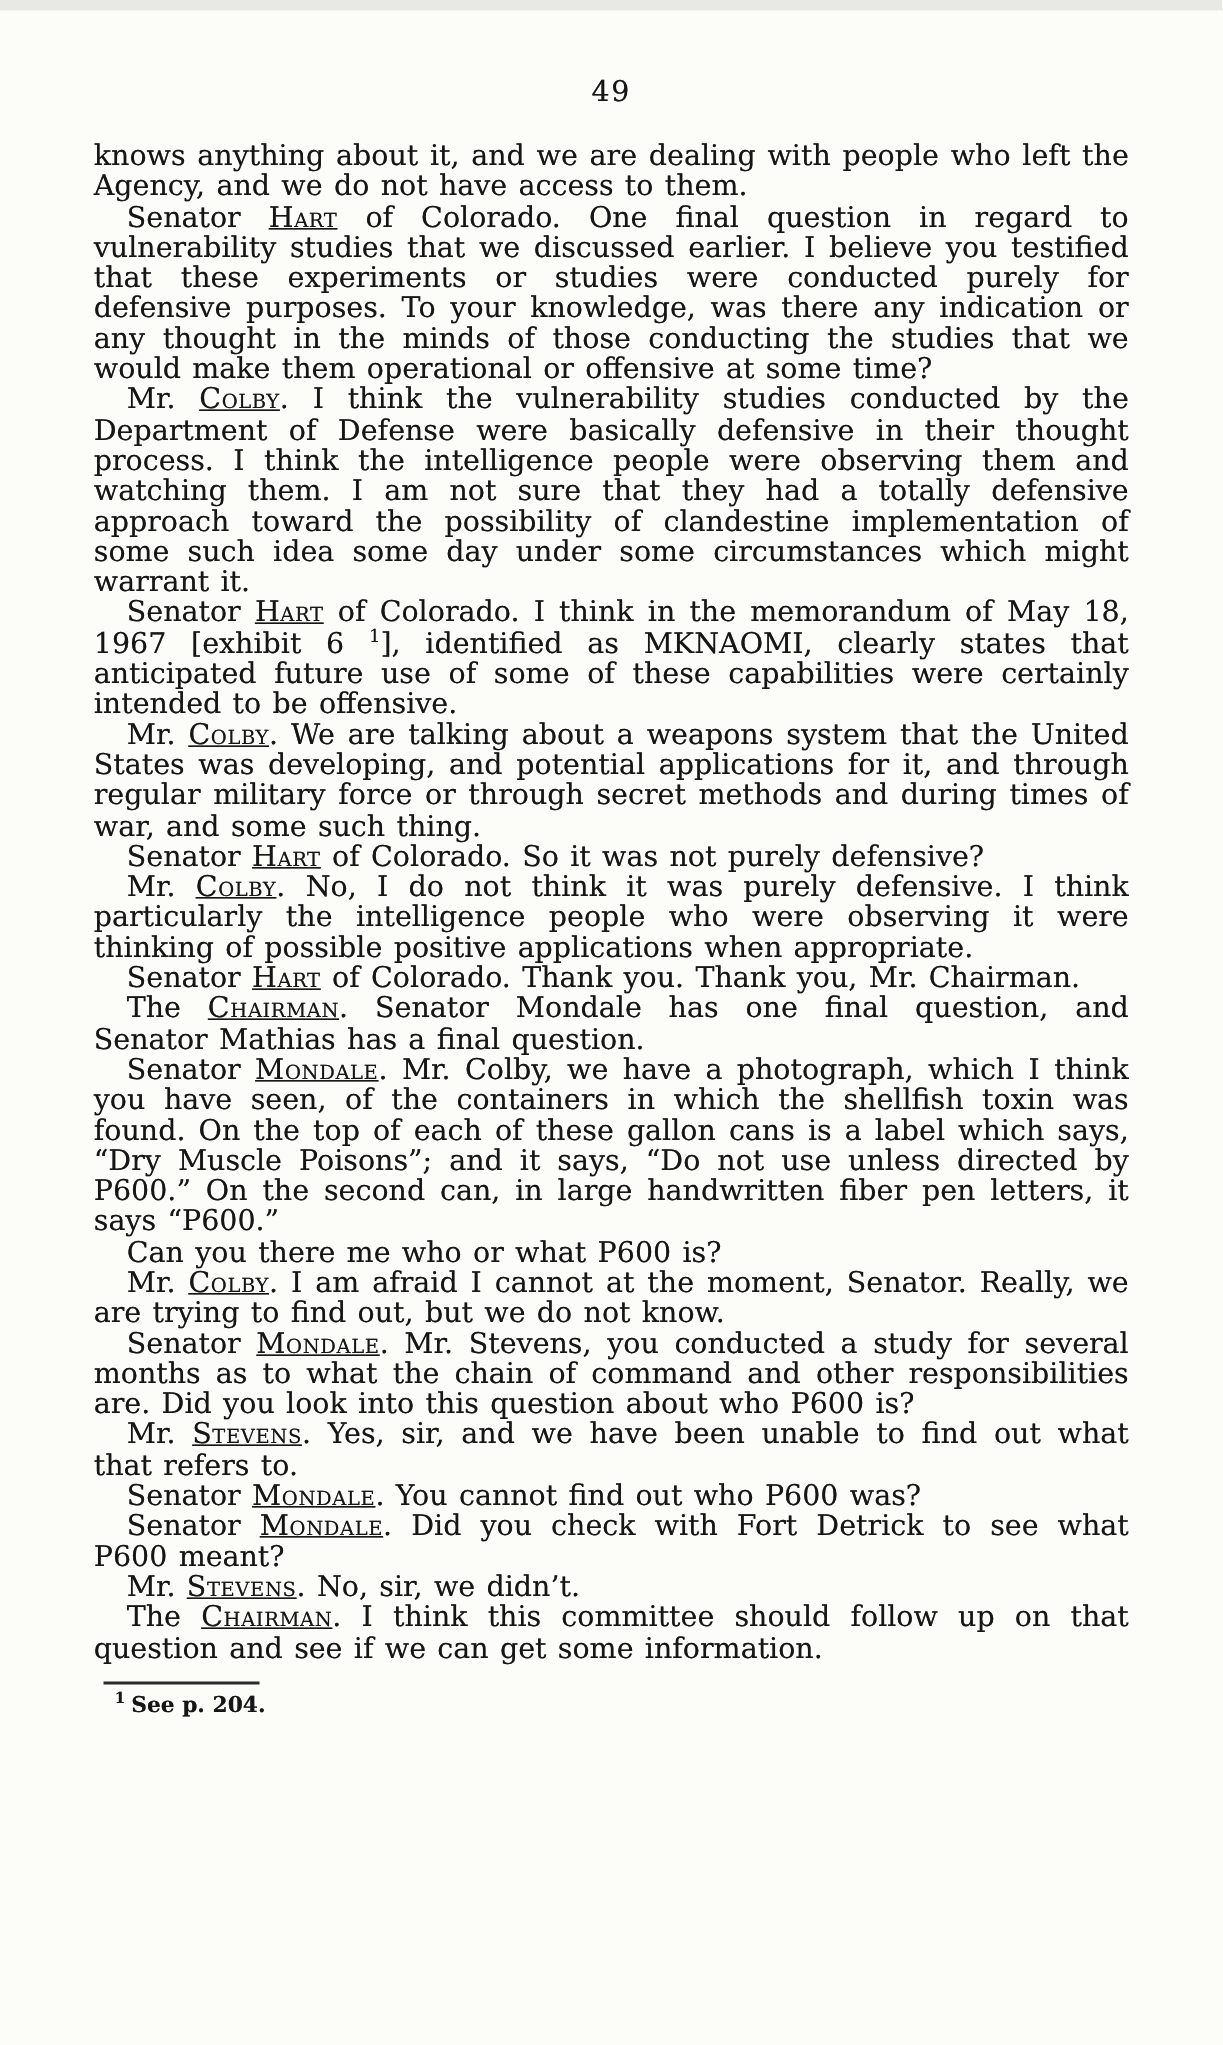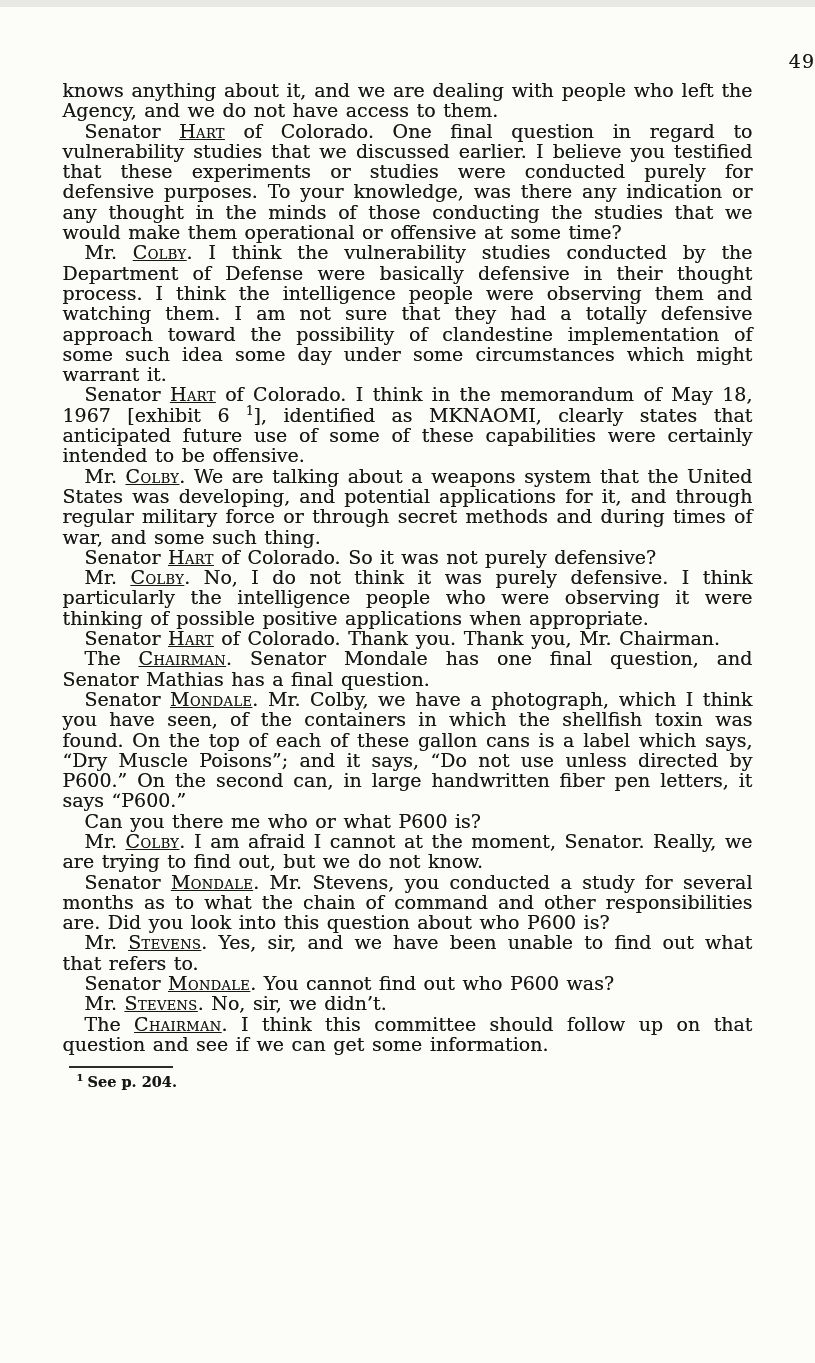--- a/index.html
+++ b/index.html
@@ -16,29 +16,29 @@
     position: relative;
   }
   .scan-edge-top {
     position: absolute;
     top: 0; left: 0;
     width: 815px;
     height: 7px;
     background: #e8e8e5;
   }
   .page-number {
-    text-align: right;
+    text-align: center;
     padding-top: 50px;
     font-size: 19px;
     letter-spacing: 1px;
     text-shadow: 0 0 0.4px rgba(0,0,0,0.55);
   }
   .body-text {
     width: 690px;
-    margin: 8px auto 0 auto;
+    margin: 22px auto 0 auto;
   }
   .para {
     margin: 0;
     text-align: justify;
     font-size: 19px;
     line-height: 20.3px;
     word-spacing: 1.5px;
     text-shadow: 0 0 0.4px rgba(0,0,0,0.55);
   }
   .para.indent {
@@ -91,20 +91,21 @@
     <p class="para indent"><span>Senator </span><span class="sc">Hart</span><span> of Colorado. So it was not purely defensive?</span></p>
     <p class="para indent"><span>Mr. </span><span class="sc">Colby</span><span>. No, I do not think it was purely defensive. I think particularly the intelligence people who were observing it were thinking of possible positive applications when appropriate.</span></p>
     <p class="para indent"><span>Senator </span><span class="sc">Hart</span><span> of Colorado. Thank you. Thank you, Mr. Chairman.</span></p>
     <p class="para indent"><span>The </span><span class="sc">Chairman</span><span>. Senator Mondale has one final question, and Senator Mathias has a final question.</span></p>
     <p class="para indent"><span>Senator </span><span class="sc">Mondale</span><span>. Mr. Colby, we have a photograph, which I think you have seen, of the containers in which the shellfish toxin was found. On the top of each of these gallon cans is a label which says, “Dry Muscle Poisons”; and it says, “Do not use unless directed by P600.” On the second can, in large handwritten fiber pen letters, it says “P600.”</span></p>
     <p class="para indent"><span>Can you there me who or what P600 is?</span></p>
     <p class="para indent"><span>Mr. </span><span class="sc">Colby</span><span>. I am afraid I cannot at the moment, Senator. Really, we are trying to find out, but we do not know.</span></p>
     <p class="para indent"><span>Senator </span><span class="sc">Mondale</span><span>. Mr. Stevens, you conducted a study for several months as to what the chain of command and other responsibilities are. Did you look into this question about who P600 is?</span></p>
     <p class="para indent"><span>Mr. </span><span class="sc">Stevens</span><span>. Yes, sir, and we have been unable to find out what that refers to.</span></p>
     <p class="para indent"><span>Senator </span><span class="sc">Mondale</span><span>. You cannot find out who P600 was?</span></p>
+    <p class="para indent"><span>Senator </span><span class="sc">Mondale</span><span>. Did you check with Fort Detrick to see what P600 meant?</span></p>
     <p class="para indent"><span>Mr. </span><span class="sc">Stevens</span><span>. No, sir, we didn’t.</span></p>
     <p class="para indent"><span>The </span><span class="sc">Chairman</span><span>. I think this committee should follow up on that question and see if we can get some information.</span></p>
   </div>
 
 <div class="footnote-block">
   <hr class="footnote-rule">
   <p class="footnote"><span class="sup">1</span><span>See p. 204.</span></p>
 </div>
 
 </body></html>

